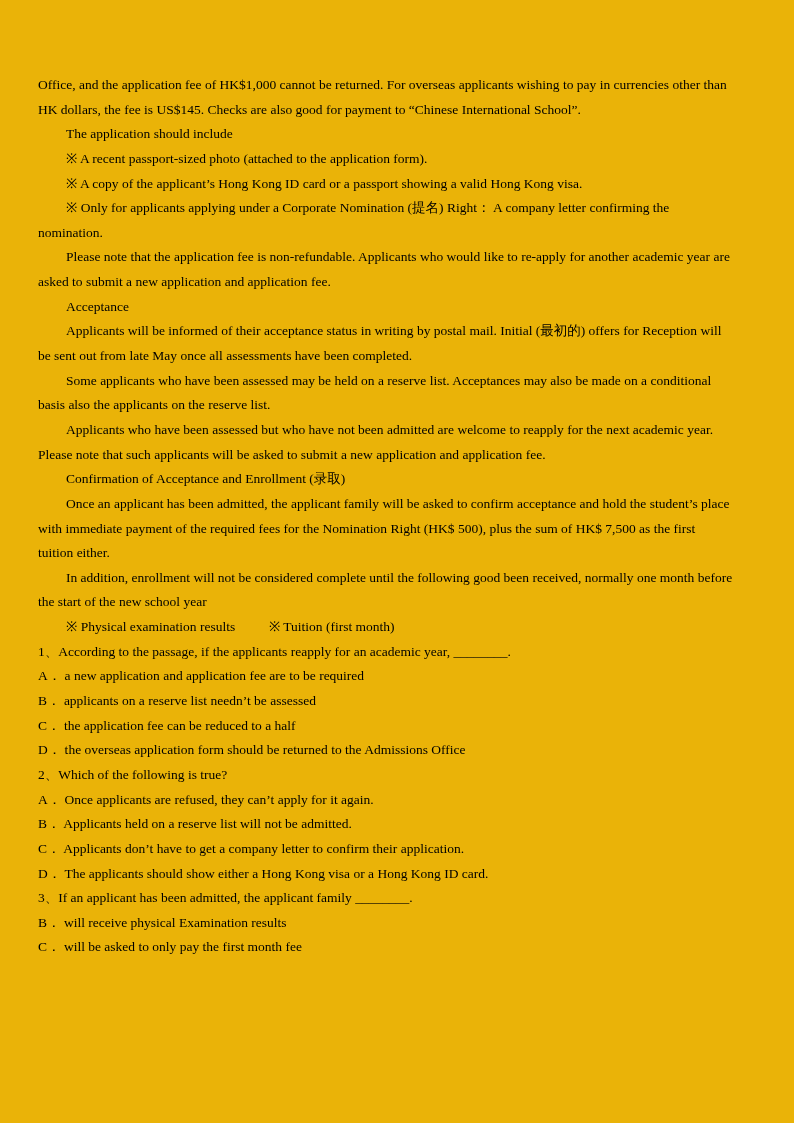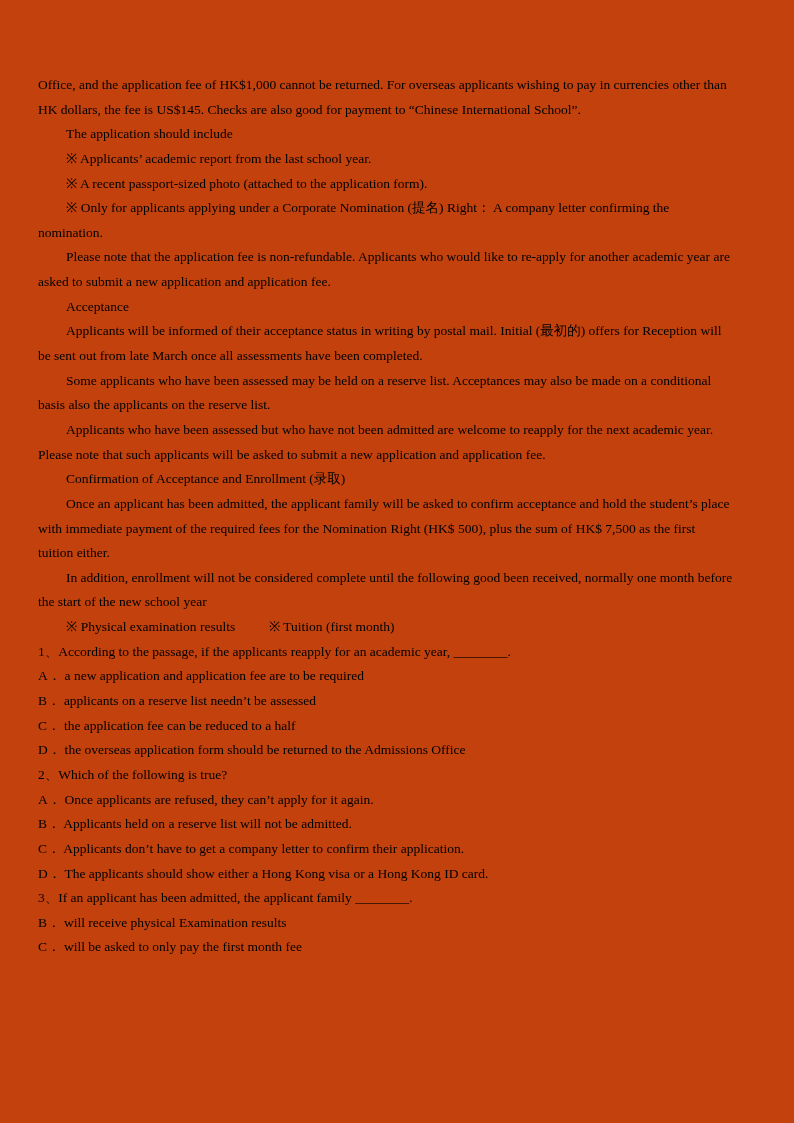--- a/index.html
+++ b/index.html
@@ -4,21 +4,21 @@
 <style>
   html, body {
     margin: 0;
     padding: 0;
     background: #ffffff;
   }
   .page {
     position: relative;
     width: 794px;
     height: 1123px;
-    background: #c2410c;
+    background: #eab308;
     box-sizing: border-box;
     padding: 73px 38px 0 38px;
     font-family: "Liberation Serif", "DejaVu Serif", serif;
     font-size: 13.5px;
     color: #000000;
     overflow: hidden;
   }
   .line {
     margin: 0;
     height: 24.65px;
@@ -30,29 +30,29 @@
     padding-left: 28px;
   }
 </style>
 </head>
 <body>
 
 <div class="page">
   <p class="line">Office, and the application fee of HK$1,000 cannot be returned. For overseas applicants wishing to pay in currencies other than</p>
   <p class="line">HK dollars, the fee is US$145. Checks are also good for payment to “Chinese International School”.</p>
   <p class="line indent">The application should include</p>
-  <p class="line indent">※ Applicants’ academic report from the last school year.</p>
   <p class="line indent">※ A recent passport-sized photo (attached to the application form).</p>
+  <p class="line indent">※ A copy of the applicant’s Hong Kong ID card or a passport showing a valid Hong Kong visa.</p>
   <p class="line indent">※ Only for applicants applying under a Corporate Nomination (提名) Right： A company letter confirming the</p>
   <p class="line">nomination.</p>
   <p class="line indent">Please note that the application fee is non-refundable. Applicants who would like to re-apply for another academic year are</p>
   <p class="line">asked to submit a new application and application fee.</p>
   <p class="line indent">Acceptance</p>
   <p class="line indent">Applicants will be informed of their acceptance status in writing by postal mail. Initial (最初的) offers for Reception will</p>
-  <p class="line">be sent out from late March once all assessments have been completed.</p>
+  <p class="line">be sent out from late May once all assessments have been completed.</p>
   <p class="line indent">Some applicants who have been assessed may be held on a reserve list. Acceptances may also be made on a conditional</p>
   <p class="line">basis also the applicants on the reserve list.</p>
   <p class="line indent">Applicants who have been assessed but who have not been admitted are welcome to reapply for the next academic year.</p>
   <p class="line">Please note that such applicants will be asked to submit a new application and application fee.</p>
   <p class="line indent">Confirmation of Acceptance and Enrollment (录取)</p>
   <p class="line indent">Once an applicant has been admitted, the applicant family will be asked to confirm acceptance and hold the student’s place</p>
   <p class="line">with immediate payment of the required fees for the Nomination Right (HK$ 500), plus the sum of HK$ 7,500 as the first</p>
   <p class="line">tuition either.</p>
   <p class="line indent">In addition, enrollment will not be considered complete until the following good been received, normally one month before</p>
   <p class="line">the start of the new school year</p>

